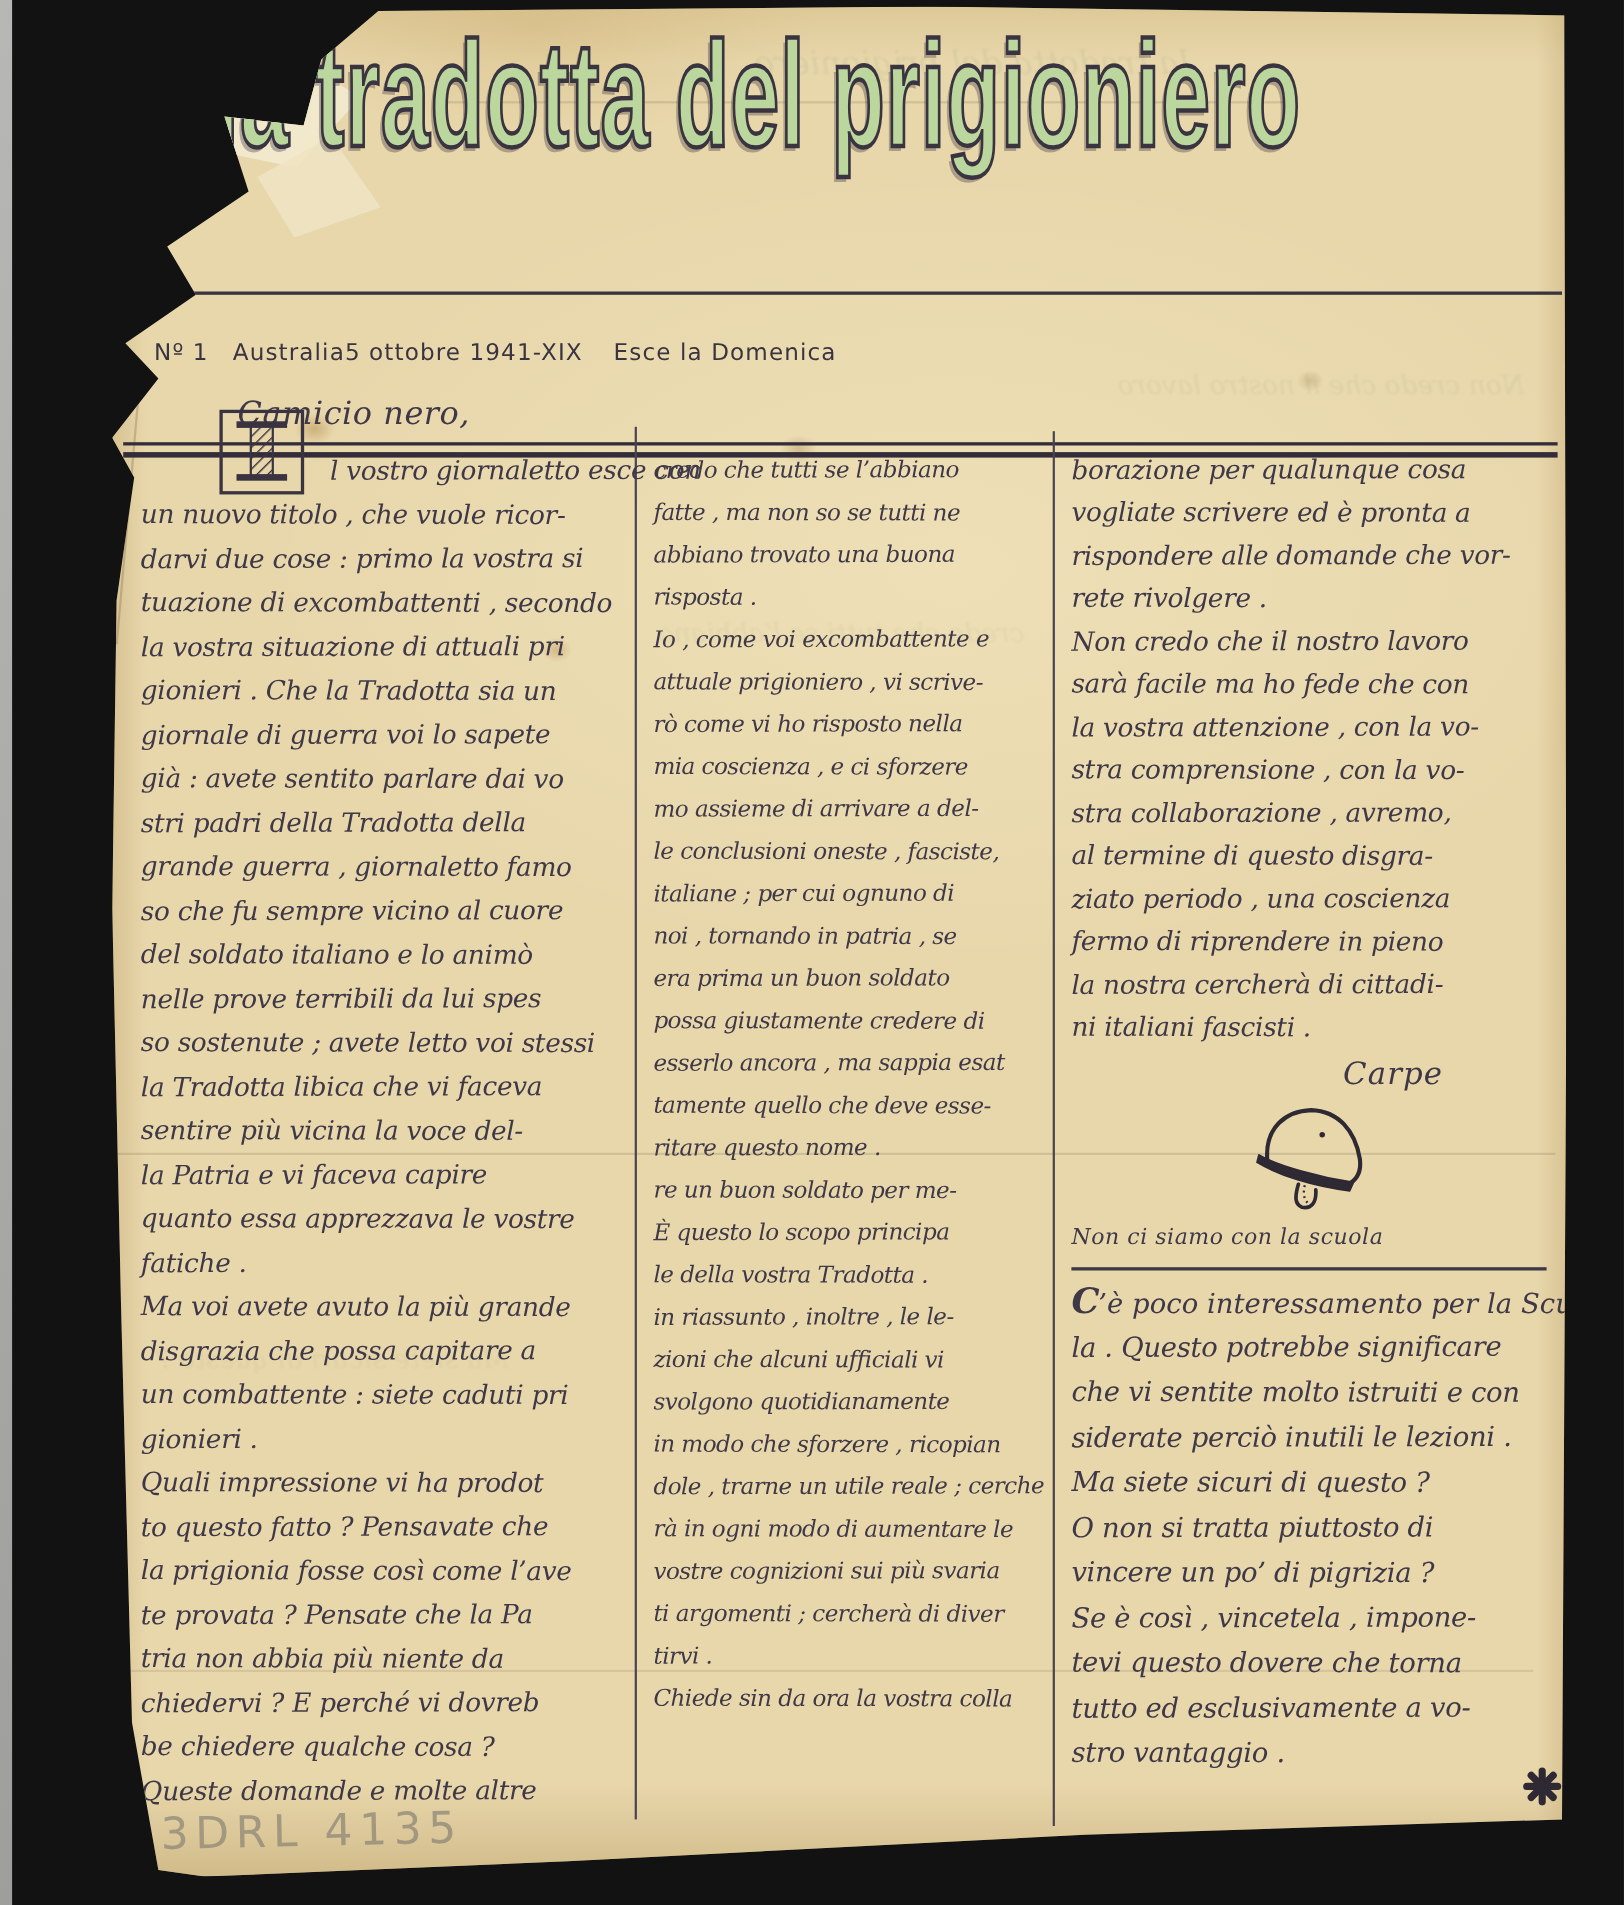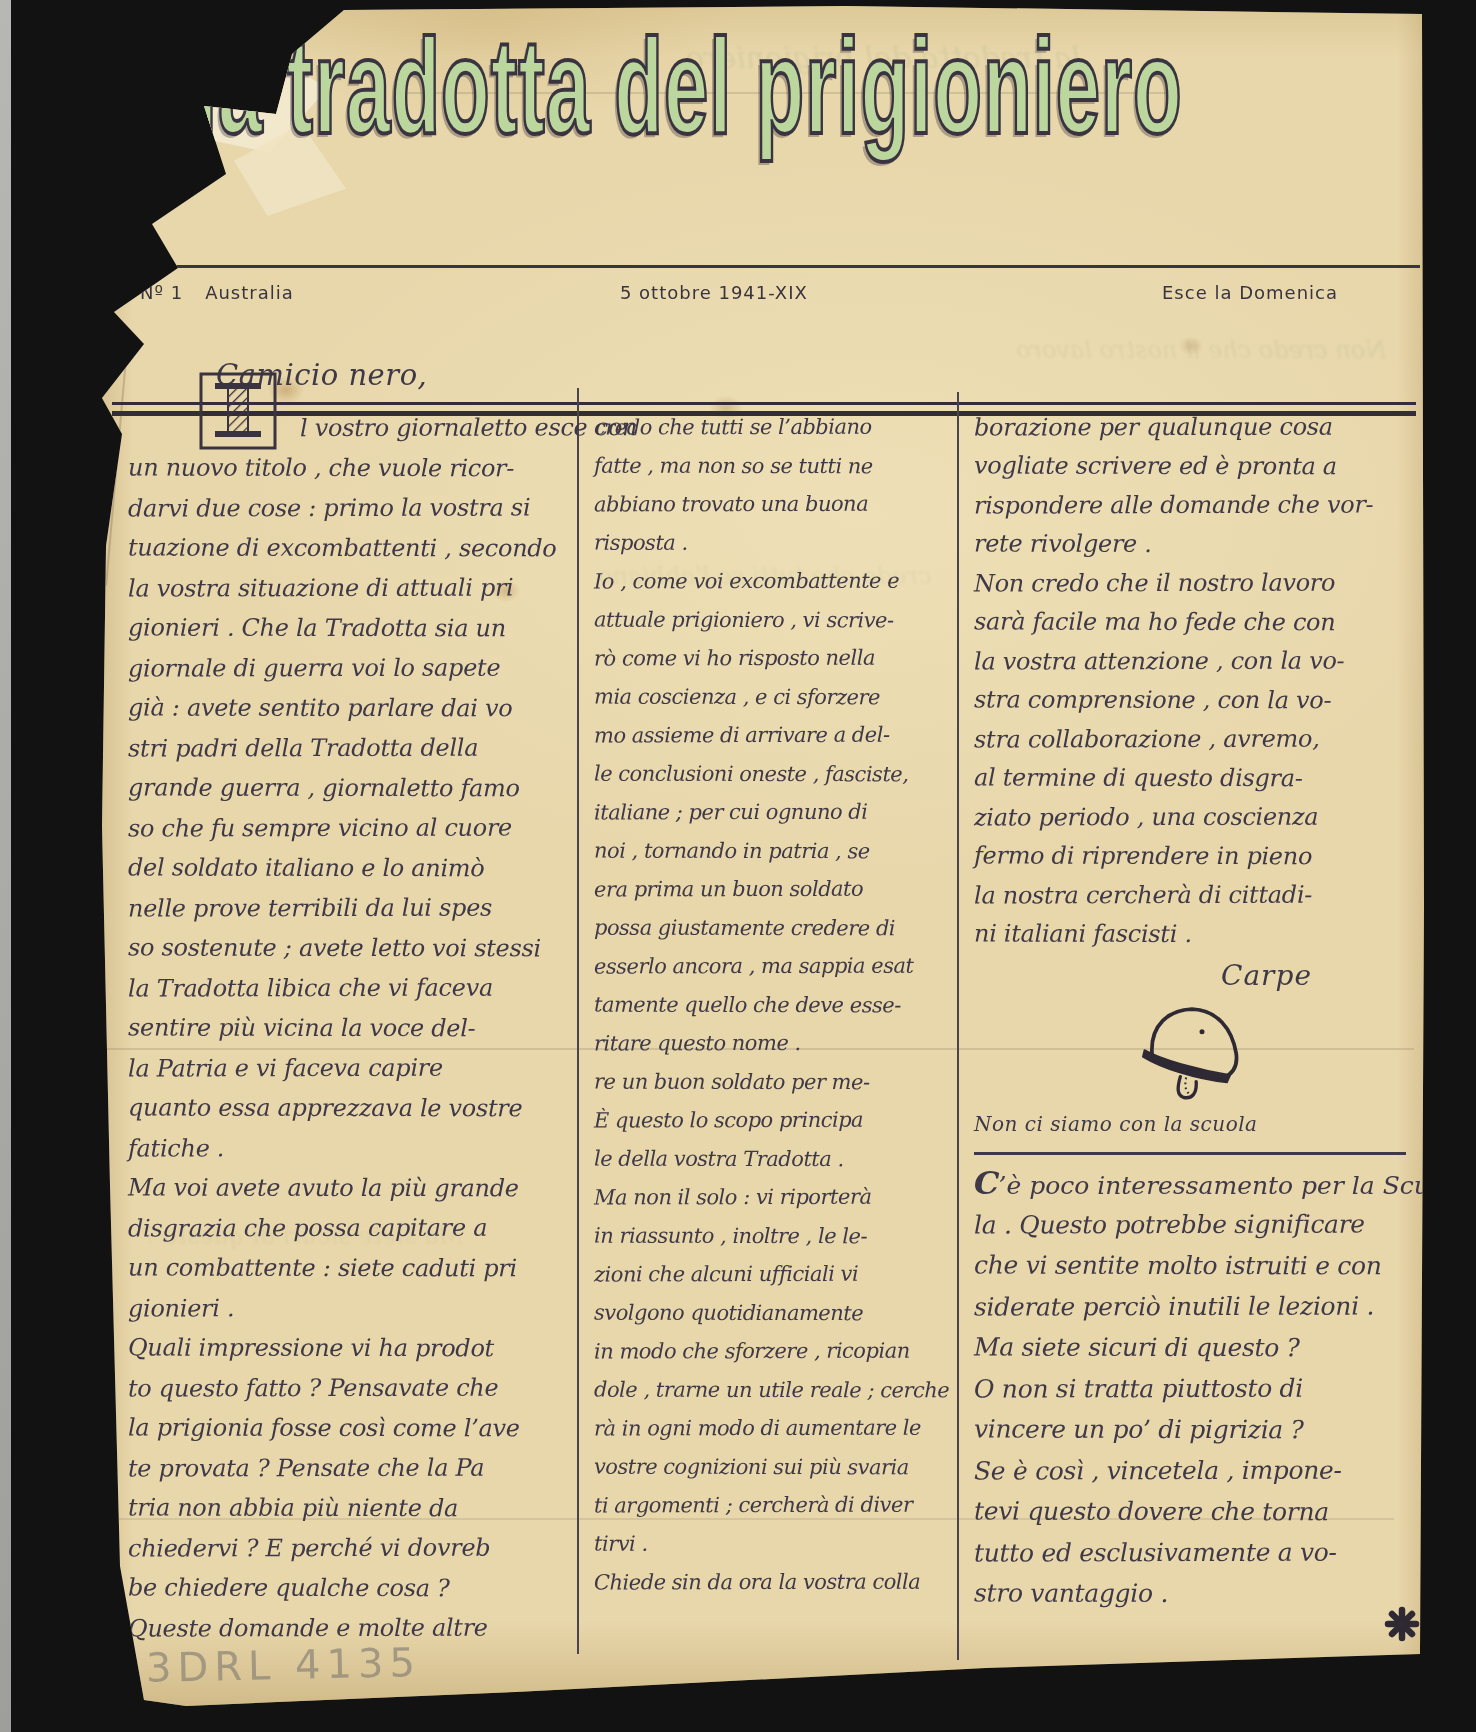--- a/index.html
+++ b/index.html
@@ -37,23 +37,23 @@
   .g2{top:1512px;left:20px;right:30px;opacity:.8;}
   .g3{top:86px;left:320px;width:760px;}
   
   .masthead{position:absolute;left:8px;top:62px;width:1190px;text-align:center;}
   .masthead .title{display:inline-block;font-family:"Liberation Sans",sans-serif;
     font-size:84px;font-weight:700;letter-spacing:1px;white-space:nowrap;
     color:#bcd79e;-webkit-text-stroke:2.5px #3a3440;
     text-shadow:-3px 3px 0 rgba(58,52,64,.35);
     transform:scaleY(1.62) scaleX(.95);transform-origin:center bottom;}
   .rule-thin{position:absolute;top:259px;left:50px;right:4px;height:3px;background:#3a3440;}
-  .dateline{position:absolute;top:276px;left:54px;right:16px;display:flex;
-    justify-content:space-between;align-items:baseline;
-    font-family:"DejaVu Sans",sans-serif;font-size:18px;color:#3a3440;letter-spacing:1px;}
+  .dateline{position:absolute;top:302px;left:54px;right:16px;display:flex;
+    justify-content:flex-start;align-items:baseline;
+    font-family:"DejaVu Sans",sans-serif;font-size:21px;color:#3a3440;letter-spacing:1px;}
   .dateline .left{display:flex;gap:22px;}
   .dateline .right{padding-right:70px;margin-left:28px;}
   .rule-double{position:absolute;top:396px;left:26px;right:8px;height:6px;
     border-top:3px solid #332d3a;border-bottom:5px solid #332d3a;}
   
   .divider{position:absolute;width:2px;background:#4a4350;}
   .d1{left:491px;top:382px;height:1266px;}
   .d2{left:871px;top:386px;height:1268px;}
   .col{position:absolute;color:#3f3947;}
   .col1{left:42px;top:352px;width:450px;}
@@ -188,21 +188,20 @@
           <div class="hline">italiane ; per cui ognuno di</div>
           <div class="hline">noi , tornando in patria , se</div>
           <div class="hline">era prima un buon soldato</div>
           <div class="hline">possa giustamente credere di</div>
           <div class="hline">esserlo ancora , ma sappia esat</div>
           <div class="hline">tamente quello che deve esse-</div>
           <div class="hline">ritare questo nome .</div>
           <div class="hline">re un buon soldato per me-</div>
           <div class="hline">È questo lo scopo principa</div>
           <div class="hline">le della vostra Tradotta .</div>
-          <div class="hline">Ma non il solo : vi riporterà</div>
           <div class="hline">in riassunto , inoltre , le le-</div>
           <div class="hline">zioni che alcuni ufficiali vi</div>
           <div class="hline">svolgono quotidianamente</div>
           <div class="hline">in modo che sforzere , ricopian</div>
           <div class="hline">dole , trarne un utile reale ; cerche</div>
           <div class="hline">rà in ogni modo di aumentare le</div>
           <div class="hline">vostre cognizioni sui più svaria</div>
           <div class="hline">ti argomenti ; cercherà di diver</div>
           <div class="hline">tirvi .</div>
           <div class="hline">Chiede sin da ora la vostra colla</div>

